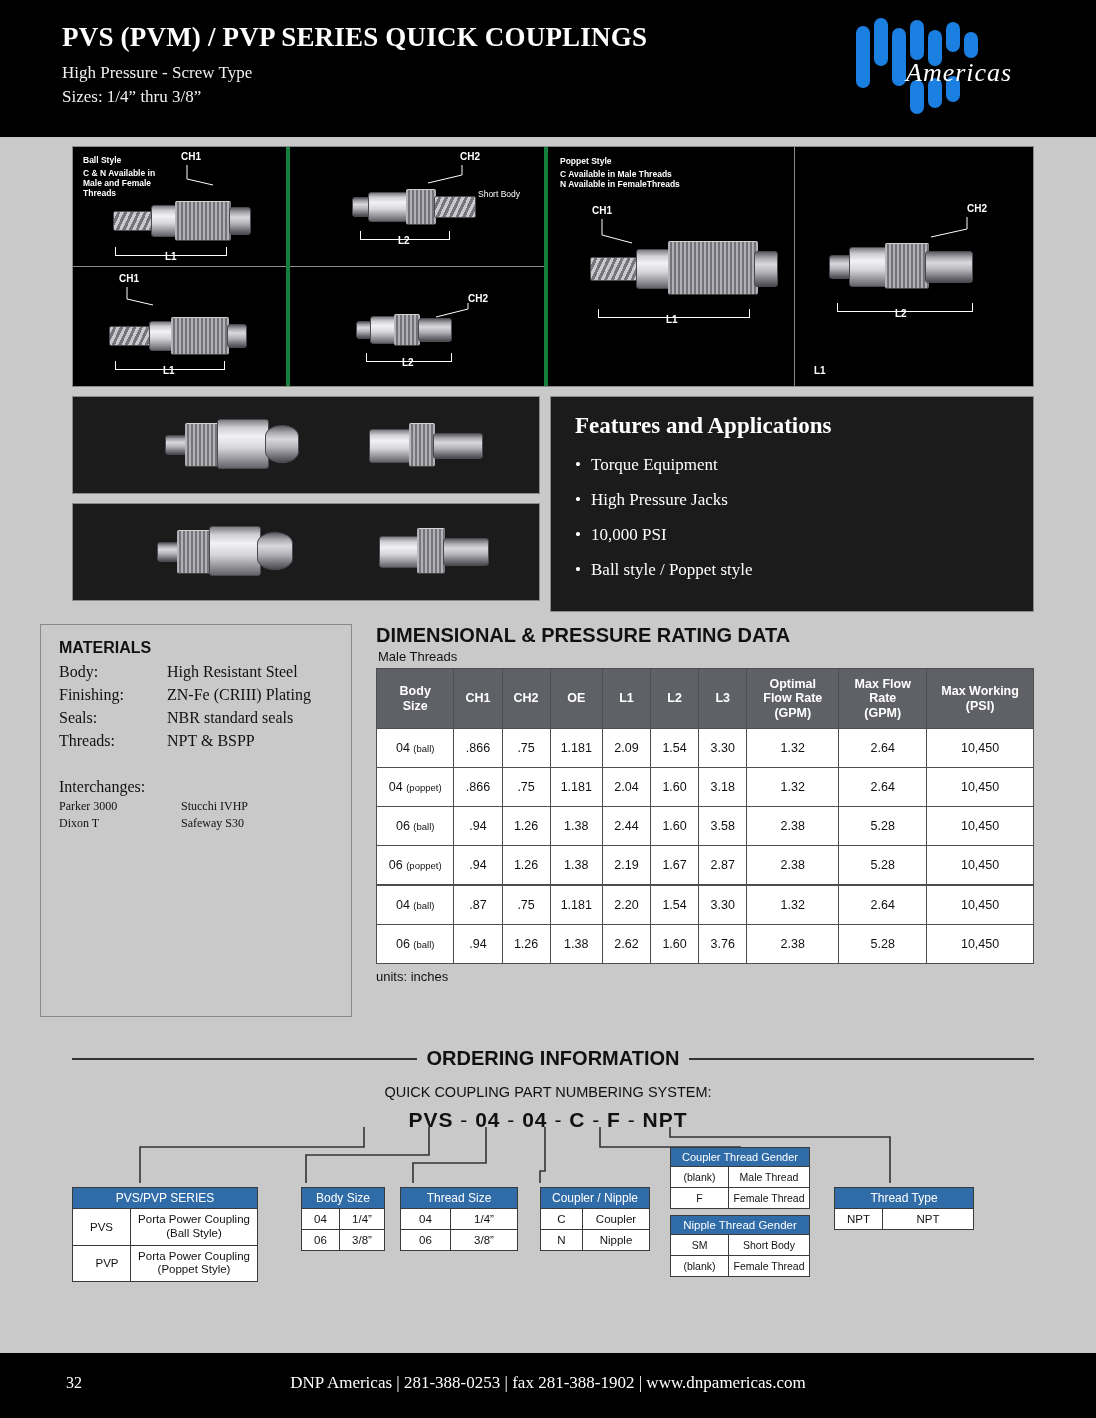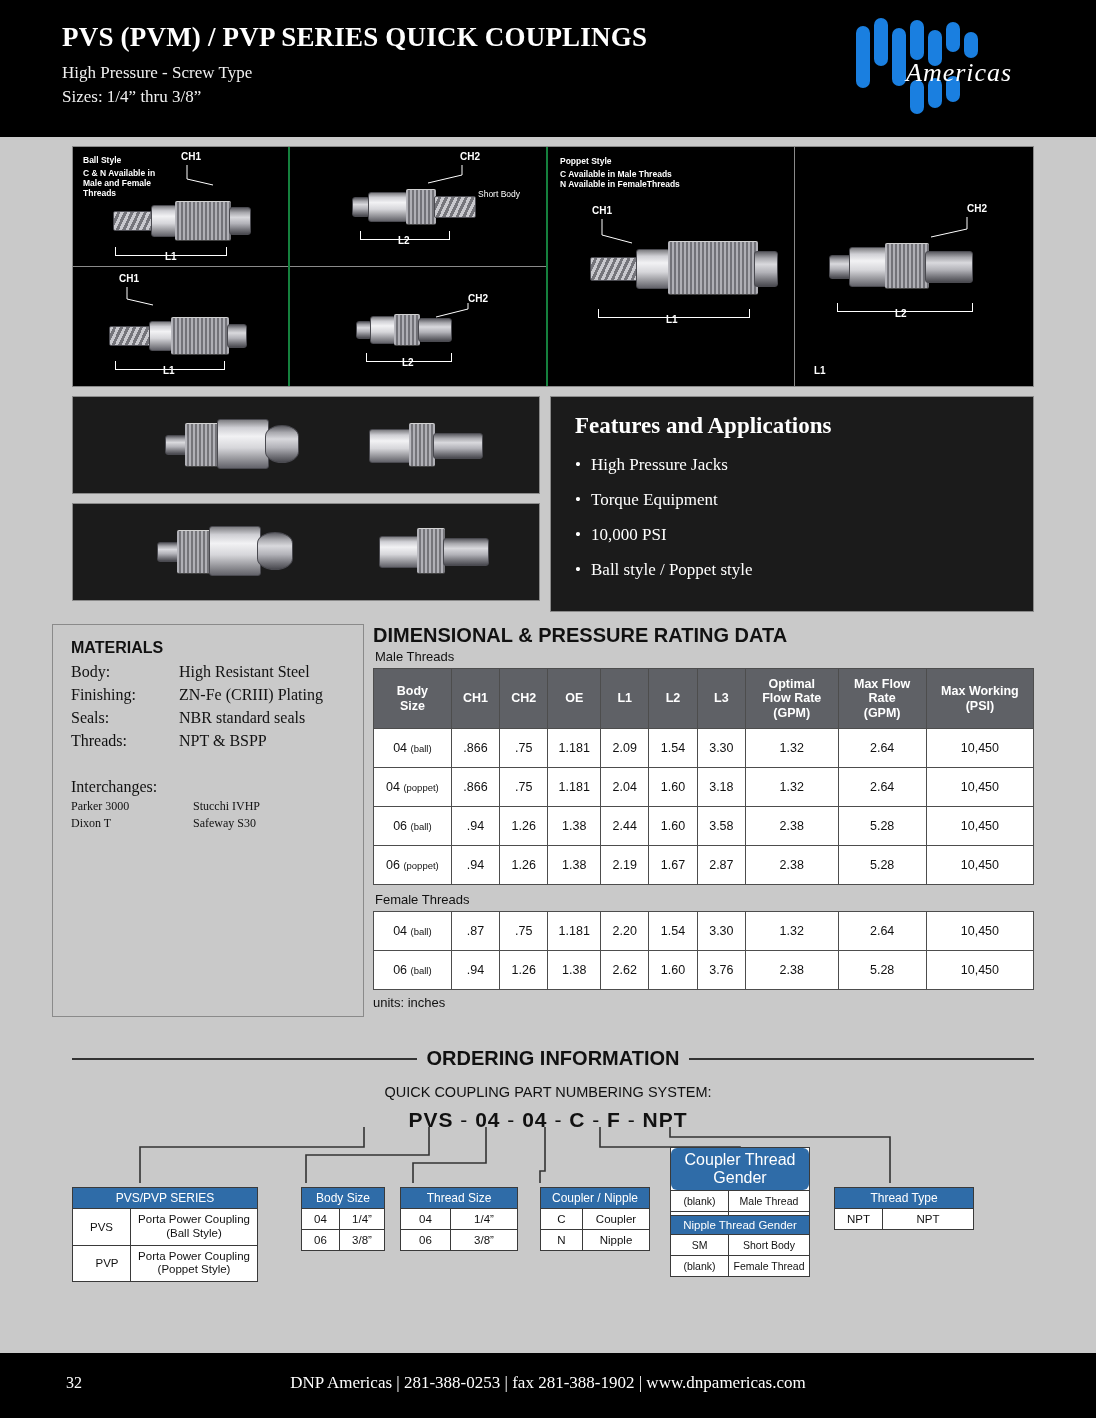--- a/index.html
+++ b/index.html
@@ -43,21 +43,21 @@
 
   
   .prod-band {
     position:relative;
     margin:9px 62px 0 72px;
     border:1px solid #8a8a8a;
     background:#000;
     height:241px;
     display:flex;
   }
-  .pb-cell { position:relative; border-right:2px solid #15803d; }
+  .pb-cell { position:relative; border-right:4px solid #15803d; }
   .pb-left { width:217px; }
   .pb-mid  { width:258px; }
   .pb-right{ width:476px; border-right:none; }
   .pb-split { display:flex; flex-direction:column; height:100%; }
   .pb-half { position:relative; height:50%; border-bottom:1px solid #8a8a8a; }
   .pb-half:last-child { border-bottom:none; }
   .pb-right-inner { display:flex; height:100%; }
   .pb-r1 { width:247px; border-right:1px solid #8a8a8a; position:relative; }
   .pb-r2 { width:228px; position:relative; }
 
@@ -107,21 +107,21 @@
   }
   .features li {
     font-family:"Liberation Serif", serif;
     font-size:17px; margin-bottom:15px; list-style:none;
     position:relative; padding-left:16px;
   }
   .features li:before { content:"•"; position:absolute; left:0; }
   .features ul { margin:0; padding:0; }
 
   
-  .lower-row { margin:12px 62px 0 52px; display:flex; gap:9px; }
+  .lower-row { margin:12px 62px 0 40px; display:flex; gap:24px; }
   .materials {
     width:312px; border:1px solid #8a8a8a; background:#c9c9c9;
     padding:14px 18px; height:393px;
     font-family:"Liberation Serif", serif;
   }
   .materials h3 { font-family:"Liberation Sans",sans-serif; font-size:16px; margin:0 0 6px 0; font-weight:bold;}
   .mat-line { font-size:16px; margin-bottom:5px; display:flex; }
   .mat-line .k { width:108px; }
   .mat-inter-title { font-size:16px; margin-top:28px; margin-bottom:3px; }
   .inter-line { font-size:12px; display:flex; margin-bottom:2px; }
@@ -353,22 +353,22 @@
         <div class="cyl" style="left:0; top:10px; width:42px; height:32px;"></div>
         <div class="knurl" style="left:38px; top:2px; width:28px; height:46px;"></div>
         <div class="cyl dark" style="left:64px; top:12px; width:46px; height:28px;"></div>
       </div>
     </div>
   </div>
 
   <div class="features">
     <h2>Features and Applications</h2>
     <ul>
+      <li>Torque Equipment</li>
       <li>High Pressure Jacks</li>
-      <li>Torque Equipment</li>
       <li>10,000 PSI</li>
       <li>Ball style / Poppet style</li>
     </ul>
   </div>
 </div>
 
 <div class="lower-row">
 
   <div class="materials">
     <h3>MATERIALS</h3>
@@ -490,21 +490,20 @@
           <td>2.19</td>
           <td>1.67</td>
           <td>2.87</td>
           <td>2.38</td>
           <td>5.28</td>
           <td>10,450</td>
         </tr>
       </tbody>
     </table>
 
-    <div class="sublabel" style="margin-top:7px;">Female Threads</div>
 
     <table>
       <tbody>
         <tr>
           <td class="bodysize" style="width:74px">
             <span>04</span>
             <span class="sm">(ball)</span>
           </td>
           <td style="width:46px">.87</td>
           <td style="width:46px">.75</td>
@@ -614,21 +613,21 @@
       <div class="c1" style="width:42px">C</div>
       <div class="c2">Coupler</div>
     </div>
     <div class="row">
       <div class="c1" style="width:42px">N</div>
       <div class="c2">Nipple</div>
     </div>
   </div>
 
   <div class="box wide" style="left:670px; top:100px; width:140px; font-size:10.5px;">
-    <div class="bt" style="font-size:16px;border-radius:6px;">Coupler Thread Gender</div>
+    <div class="bt" style="font-size:11px;">Coupler Thread Gender</div>
     <div class="row" style="border-top:1px solid #3a3a3a;">
       <div class="c1">(blank)</div>
       <div class="c2">Male Thread</div>
     </div>
     <div class="row">
       <div class="c1">F</div>
       <div class="c2">Female Thread</div>
     </div>
   </div>
 

